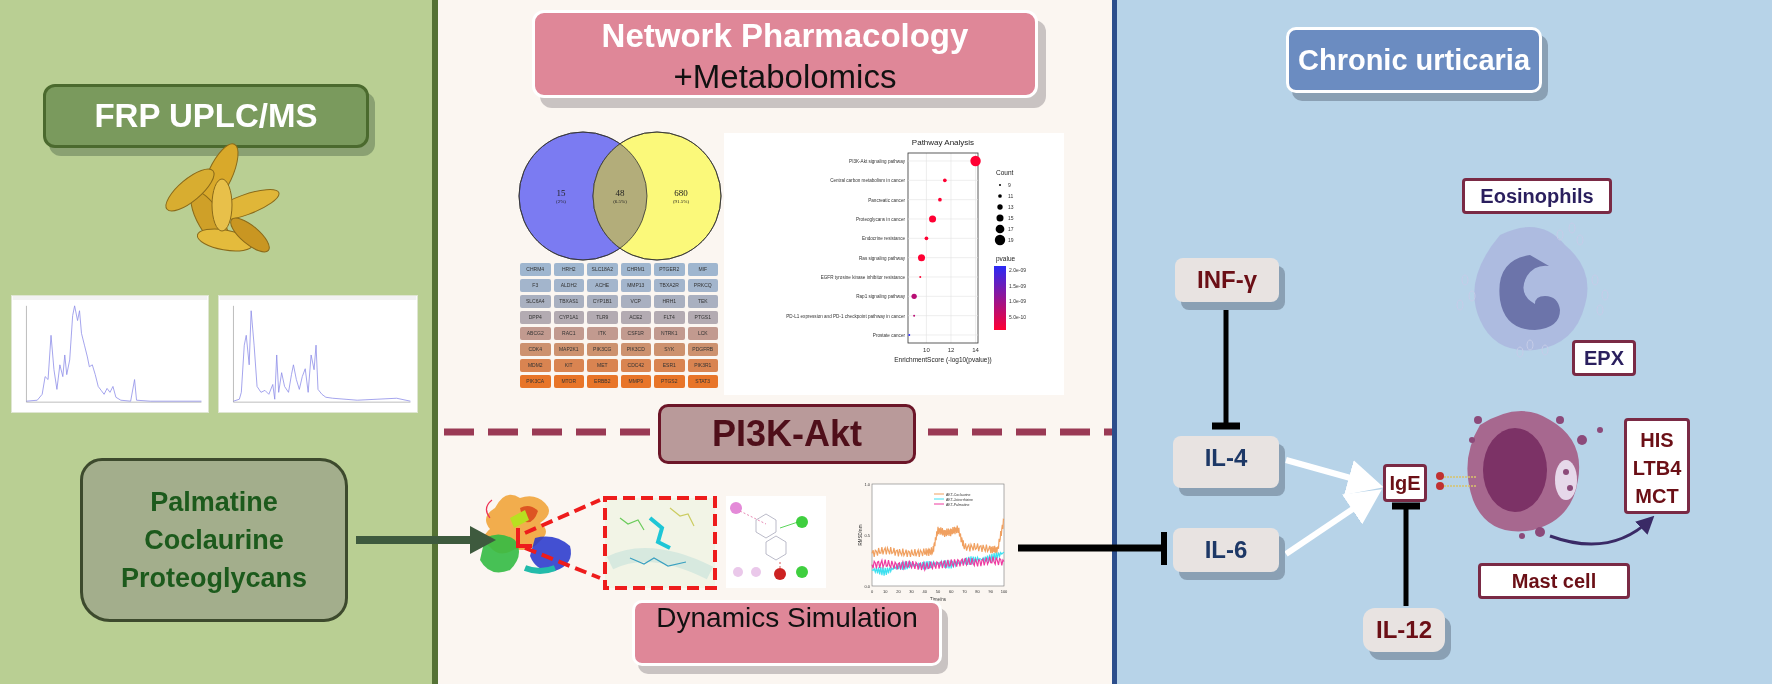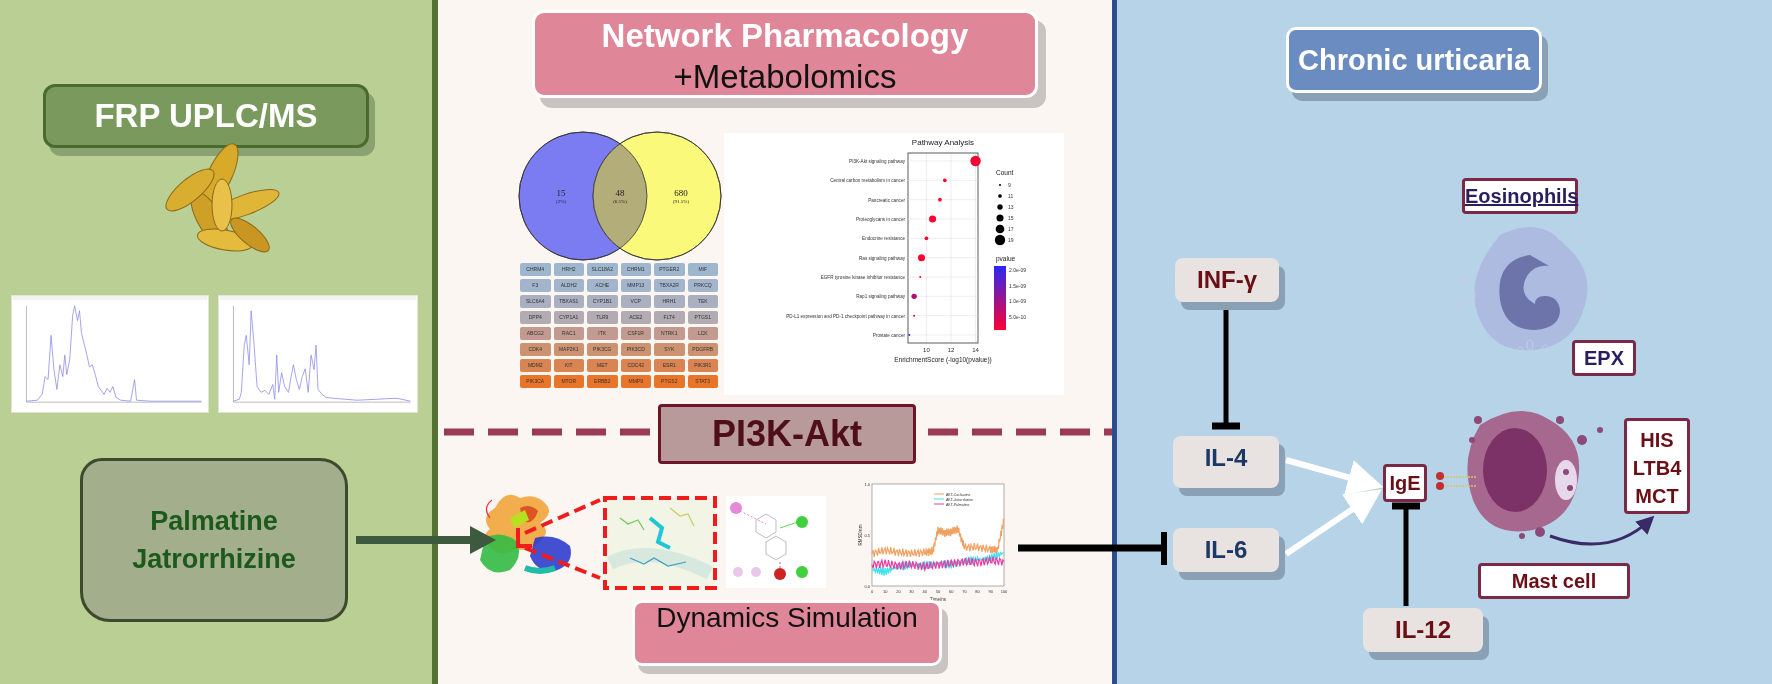--- a/index.html
+++ b/index.html
@@ -44,21 +44,21 @@
 
   #venn { left: 517px; top: 130px; width: 210px; height: 132px; }
   #gene-grid { left: 520px; top: 263px; width: 198px; display: grid; grid-template-columns: repeat(6, 1fr); gap: 3px; }
   .gene { height: 13px; border-radius: 2px; font-size: 5px; color: #333; text-align: center; line-height: 13px; overflow: hidden; white-space: nowrap; }
 
   #pathway-chart { left: 724px; top: 133px; width: 340px; height: 262px; background: #fff; }
 
   .dash-line { top: 428px; height: 8px; }
   .pi3k-box {
     left: 658px; top: 404px; width: 258px; height: 60px;
-    background: #b99a9a; border: 3px solid #6c1628; border-radius: 4px;
+    background: #b99a9a; border: 3px solid #6c1628; border-radius: 10px;
     color: #4f0f1a; font-weight: bold; font-size: 36px; text-align: center; line-height: 54px;
   }
 
   #docking-svg { left: 450px; top: 478px; width: 420px; height: 120px; }
   #rmsd-chart { left: 856px; top: 478px; width: 160px; height: 126px; }
 
   .mol-box {
     left: 632px; top: 600px; width: 310px; height: 66px;
     background: #df8798; border: 3px solid #fff; border-radius: 10px;
     text-align: center; box-shadow: 6px 8px 0 #c9c3c2;
@@ -73,27 +73,27 @@
     color: #fff; font-weight: bold; font-size: 29px; text-align: center; line-height: 60px;
     box-shadow: 6px 8px 0 #8aa0b4;
   }
   .cyto {
     background: #e8e3e1; border-radius: 8px; font-weight: bold; font-size: 24px;
     text-align: center; box-shadow: 6px 8px 0 #8aa0b4;
   }
   #cyto-inf { left: 1175px; top: 258px; width: 104px; height: 44px; line-height: 44px; color: #6b0f16; }
   #cyto-il4 { left: 1173px; top: 436px; width: 106px; height: 52px; line-height: 44px; color: #1d3866; }
   #cyto-il6 { left: 1173px; top: 528px; width: 106px; height: 44px; line-height: 44px; color: #1d3866; }
-  #cyto-il12 { left: 1363px; top: 608px; width: 120px; height: 44px; line-height: 44px; color: #6b0f16; }
+  #cyto-il12 { left: 1363px; top: 608px; width: 82px; height: 44px; line-height: 44px; color: #6b0f16; border-radius: 12px; }
 
   .label-box {
     background: #fff; border: 3px solid #7a2a45; border-radius: 4px;
     font-weight: bold; text-align: center;
   }
-  #label-eos { left: 1462px; top: 178px; width: 116px; height: 36px; color: #2a1f5e; font-size: 20px; line-height: 30px; text-decoration: underline; }
+  #label-eos { left: 1462px; top: 178px; width: 150px; height: 36px; color: #2a1f5e; font-size: 20px; line-height: 30px; }
   #label-epx { left: 1572px; top: 340px; width: 64px; height: 36px; color: #2a1f5e; font-size: 20px; line-height: 30px; }
   #label-ige { left: 1383px; top: 464px; width: 44px; height: 38px; color: #6b0f16; font-size: 20px; line-height: 32px; }
   #label-mast { left: 1478px; top: 563px; width: 152px; height: 36px; color: #6b0f16; font-size: 20px; line-height: 30px; }
   #label-his { left: 1624px; top: 418px; width: 66px; height: 96px; color: #6b0f16; font-size: 20px; line-height: 28px; padding-top: 5px; }
 
   #right-svg { left: 0; top: 0; width: 1772px; height: 684px; pointer-events: none; }
 </style>
 </head>
 <body>
 
@@ -124,21 +124,22 @@
 
 <svg id="ms-chart-2" class="abs ms-chart" viewBox="0 0 200 118">
   <rect x="0" y="0" width="200" height="4" fill="#f2f2f2"></rect>
   <line x1="14" y1="10" x2="14" y2="108" stroke="#777" stroke-width="0.5"></line>
   <line x1="14" y1="108" x2="194" y2="108" stroke="#777" stroke-width="0.5"></line>
   <polyline fill="none" stroke="#8c8ce8" stroke-width="0.8" points="14,107 20,105 22,98 25,50 27,40 30,70 32,15 35,50 38,92 42,98 46,96 50,100 54,90 56,105 58,60 60,98 63,78 66,92 70,98 73,80 75,70 78,85 81,95 84,82 87,74 90,98 93,60 96,75 98,50 100,95 104,100 108,103 115,104 140,106 180,104 194,107"></polyline>
 </svg>
 
 <div class="abs compound-box">
   <div>Palmatine</div>
-  <div>Jatrorrhizine</div>
+  <div>Coclaurine</div>
+  <div>Proteoglycans</div>
 </div>
 
 <div class="abs title-pink">
   <div class="l1">Network Pharmacology</div>
   <div class="l2">+Metabolomics</div>
 </div>
 
 <svg id="venn" class="abs" viewBox="0 0 210 132">
   <defs>
     <clipPath id="clipL">

